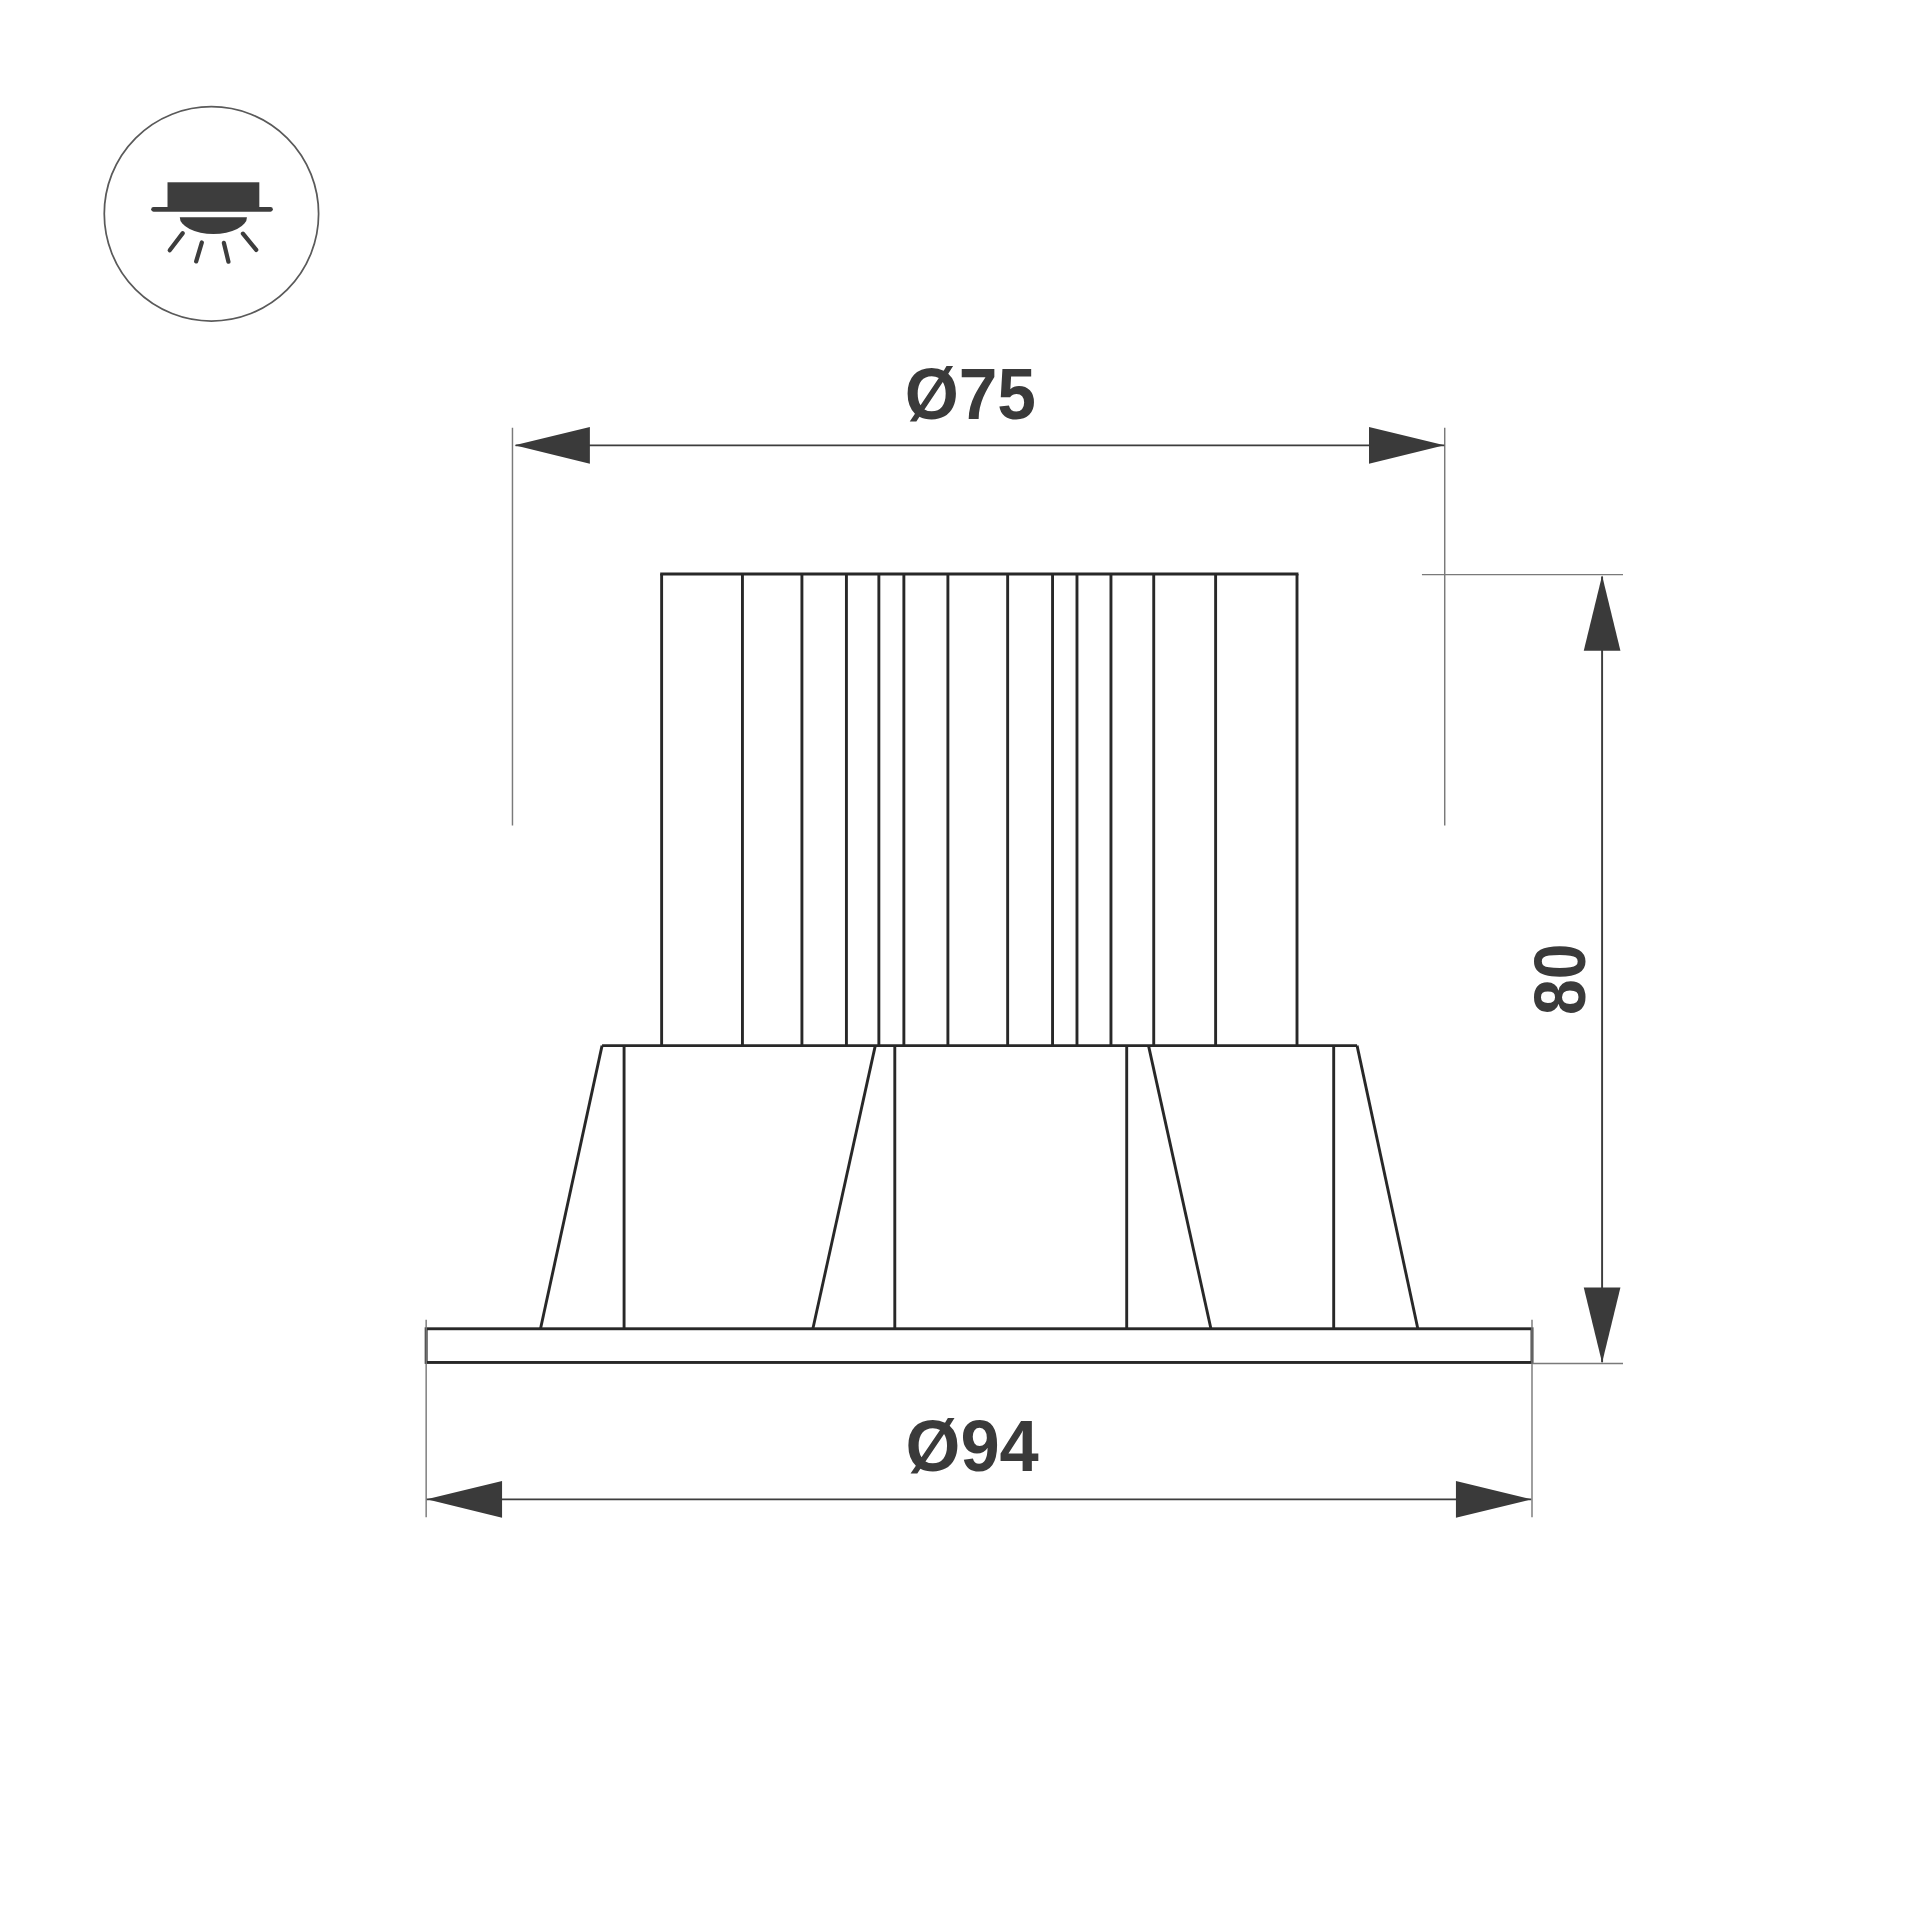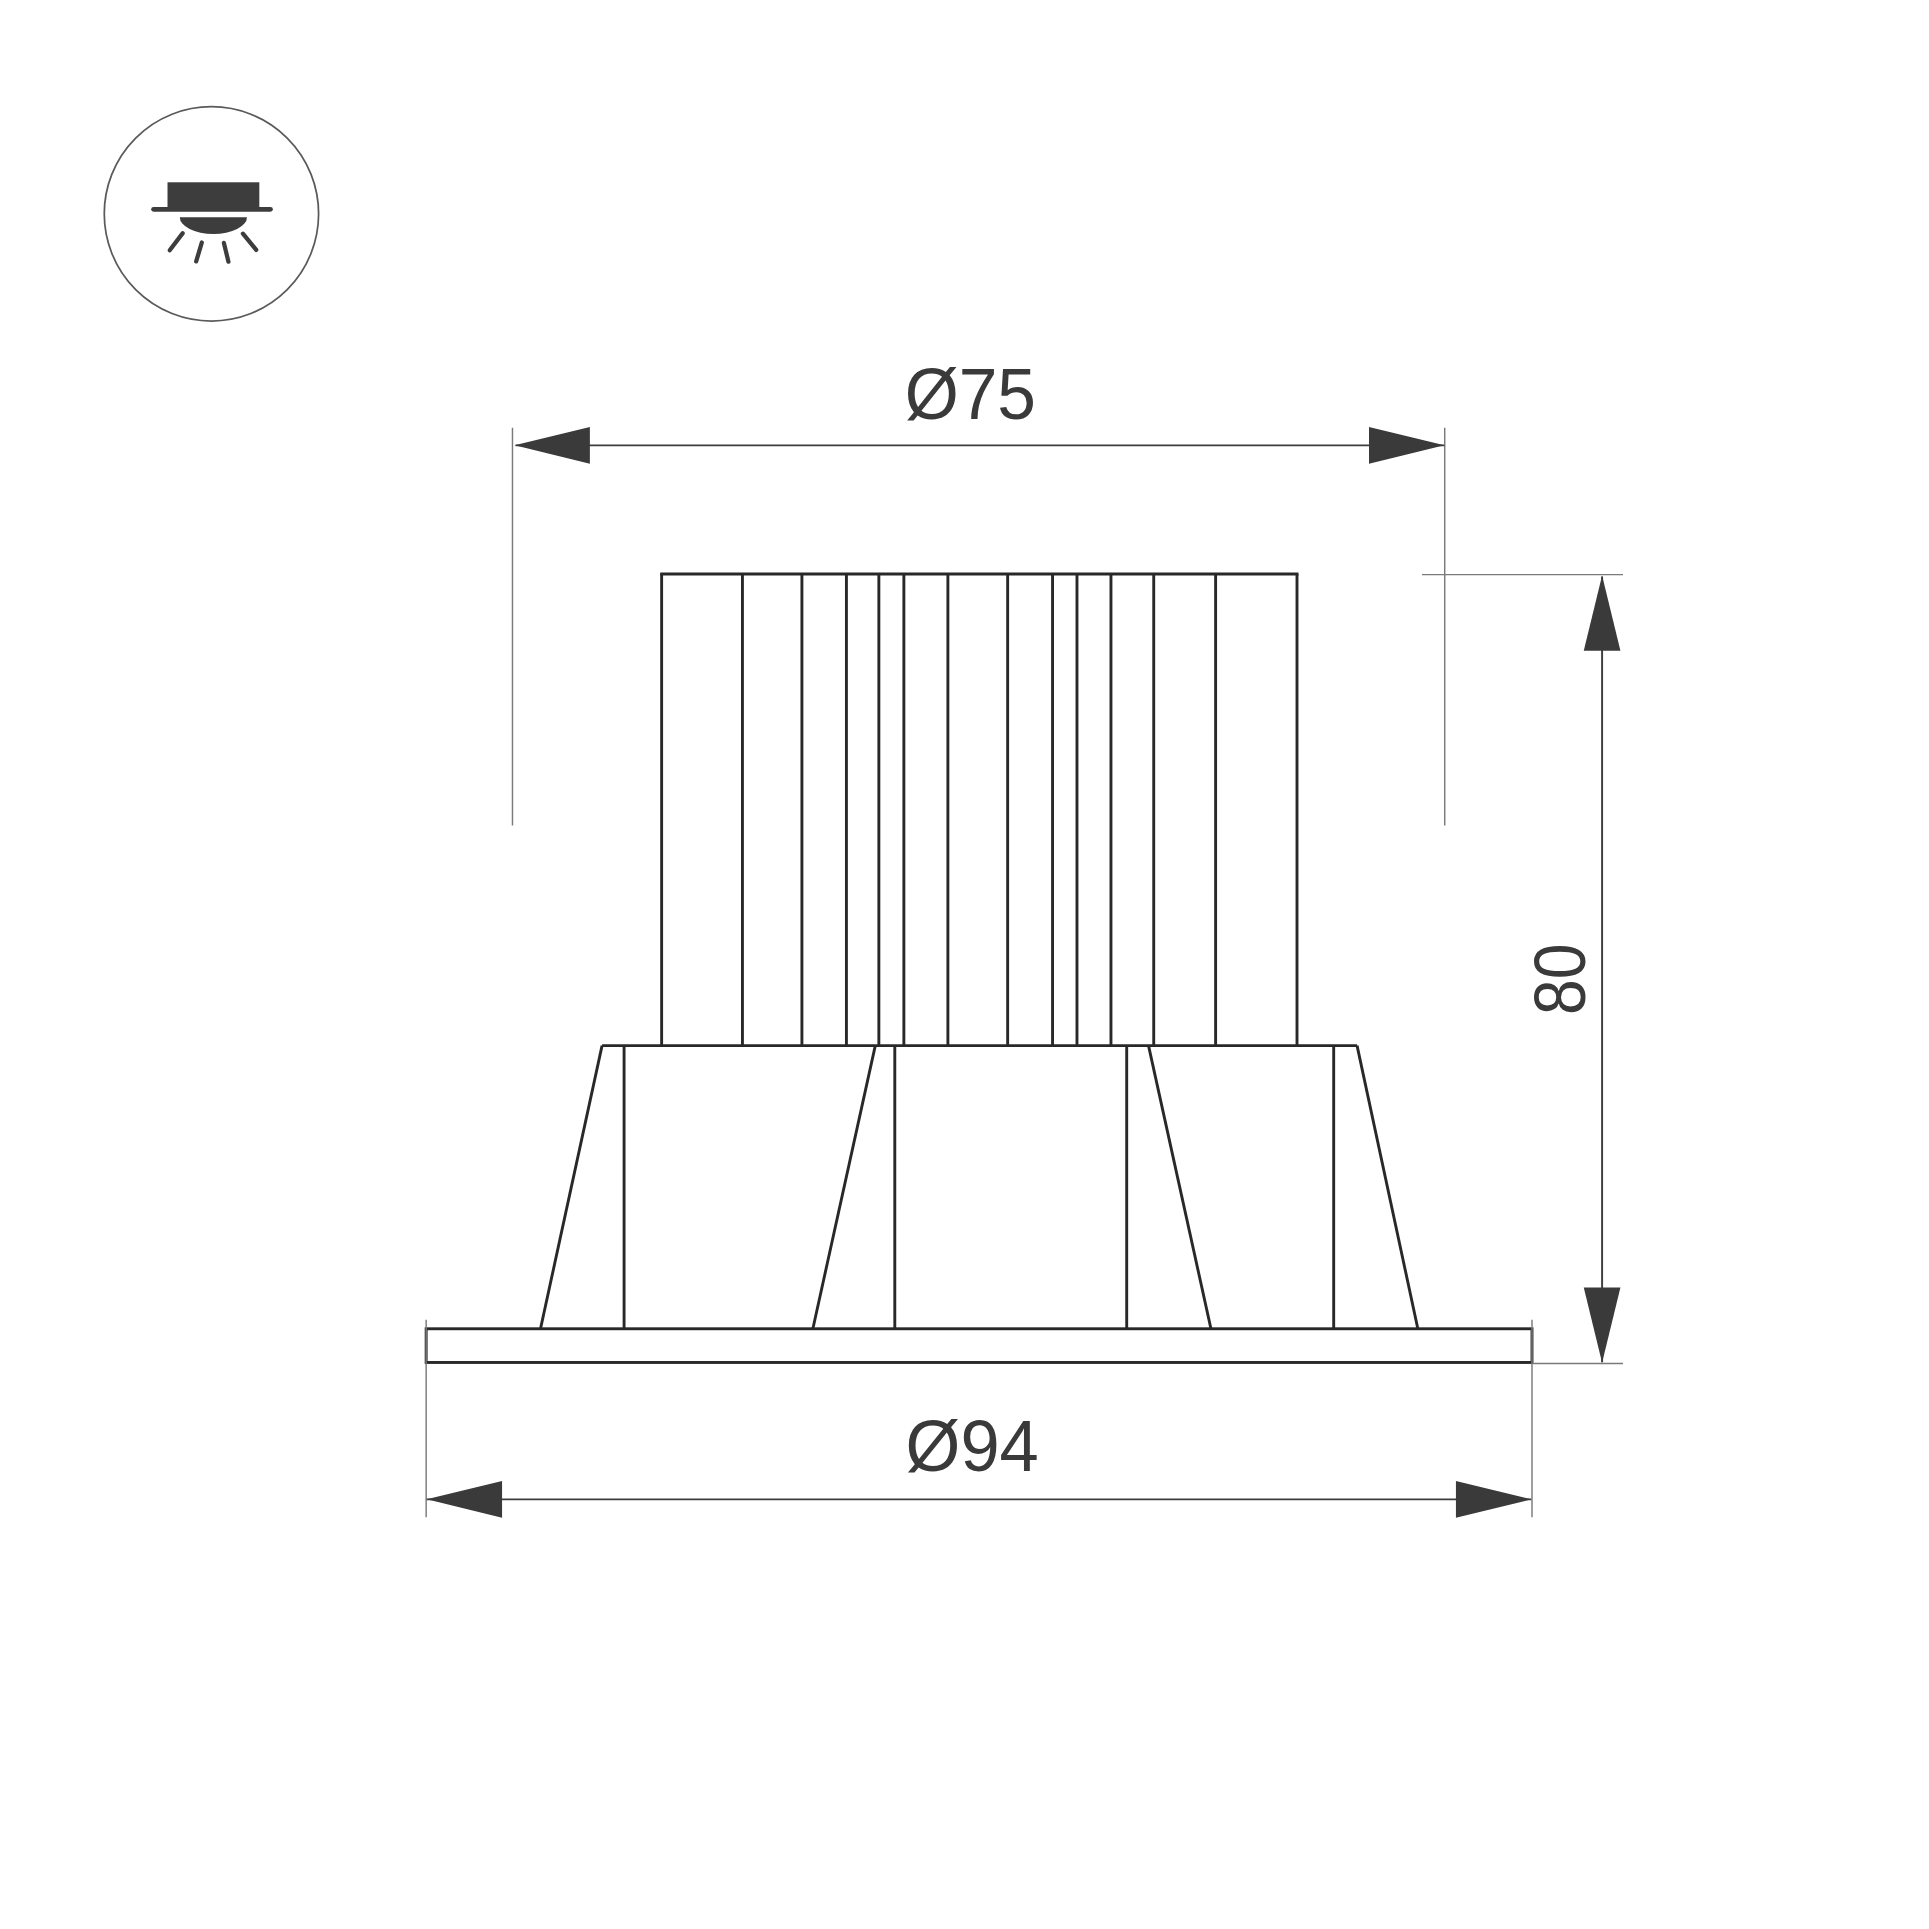--- a/index.html
+++ b/index.html
@@ -1,16 +1,16 @@
 <!DOCTYPE html>
 <html><head>
 <meta charset="utf-8">
 <style>
   html,body{margin:0;padding:0;background:#ffffff;}
-  .page{width:1623px;height:1929px;position:relative;background:#eab308;overflow:hidden;}
+  .page{width:1623px;height:1929px;position:relative;background:#eab308;overflow:hidden;font-weight:bold;}
   svg{display:block;}
   text{font-family:"Liberation Sans", sans-serif;fill:#3a3a3a;}
 </style>
 </head>
 <body>
 
 <div class="page">
 <svg width="1929" height="1929" viewBox="0 0 1998 1998">
 
   <rect x="0" y="0" width="1998" height="1998" fill="#ffffff"></rect>

